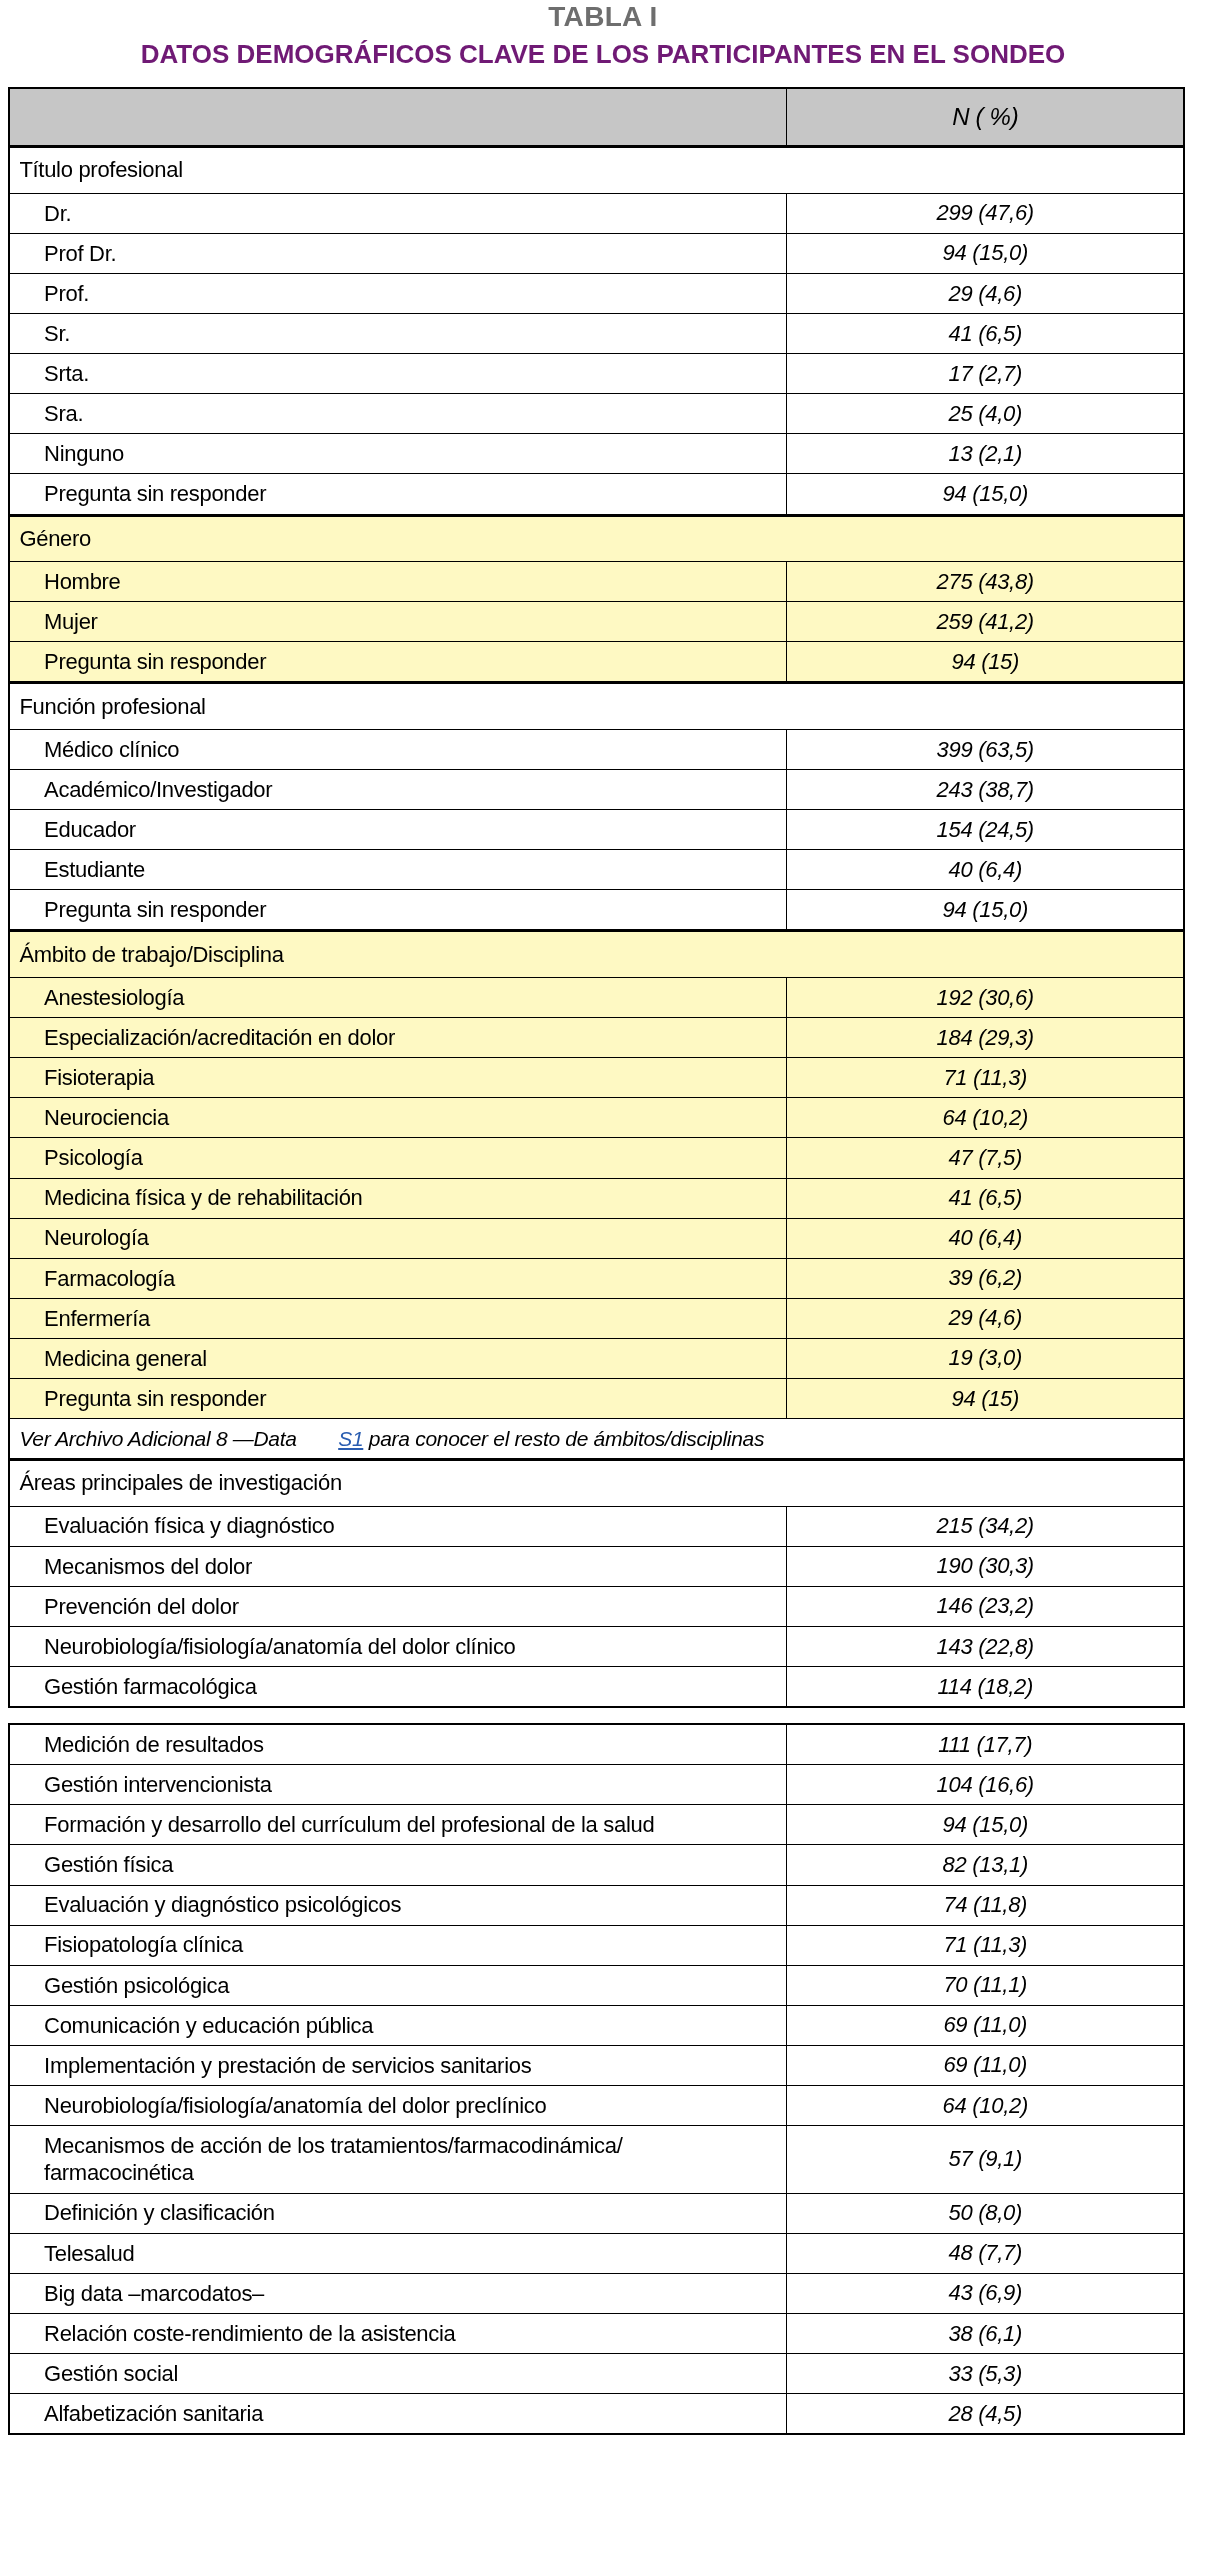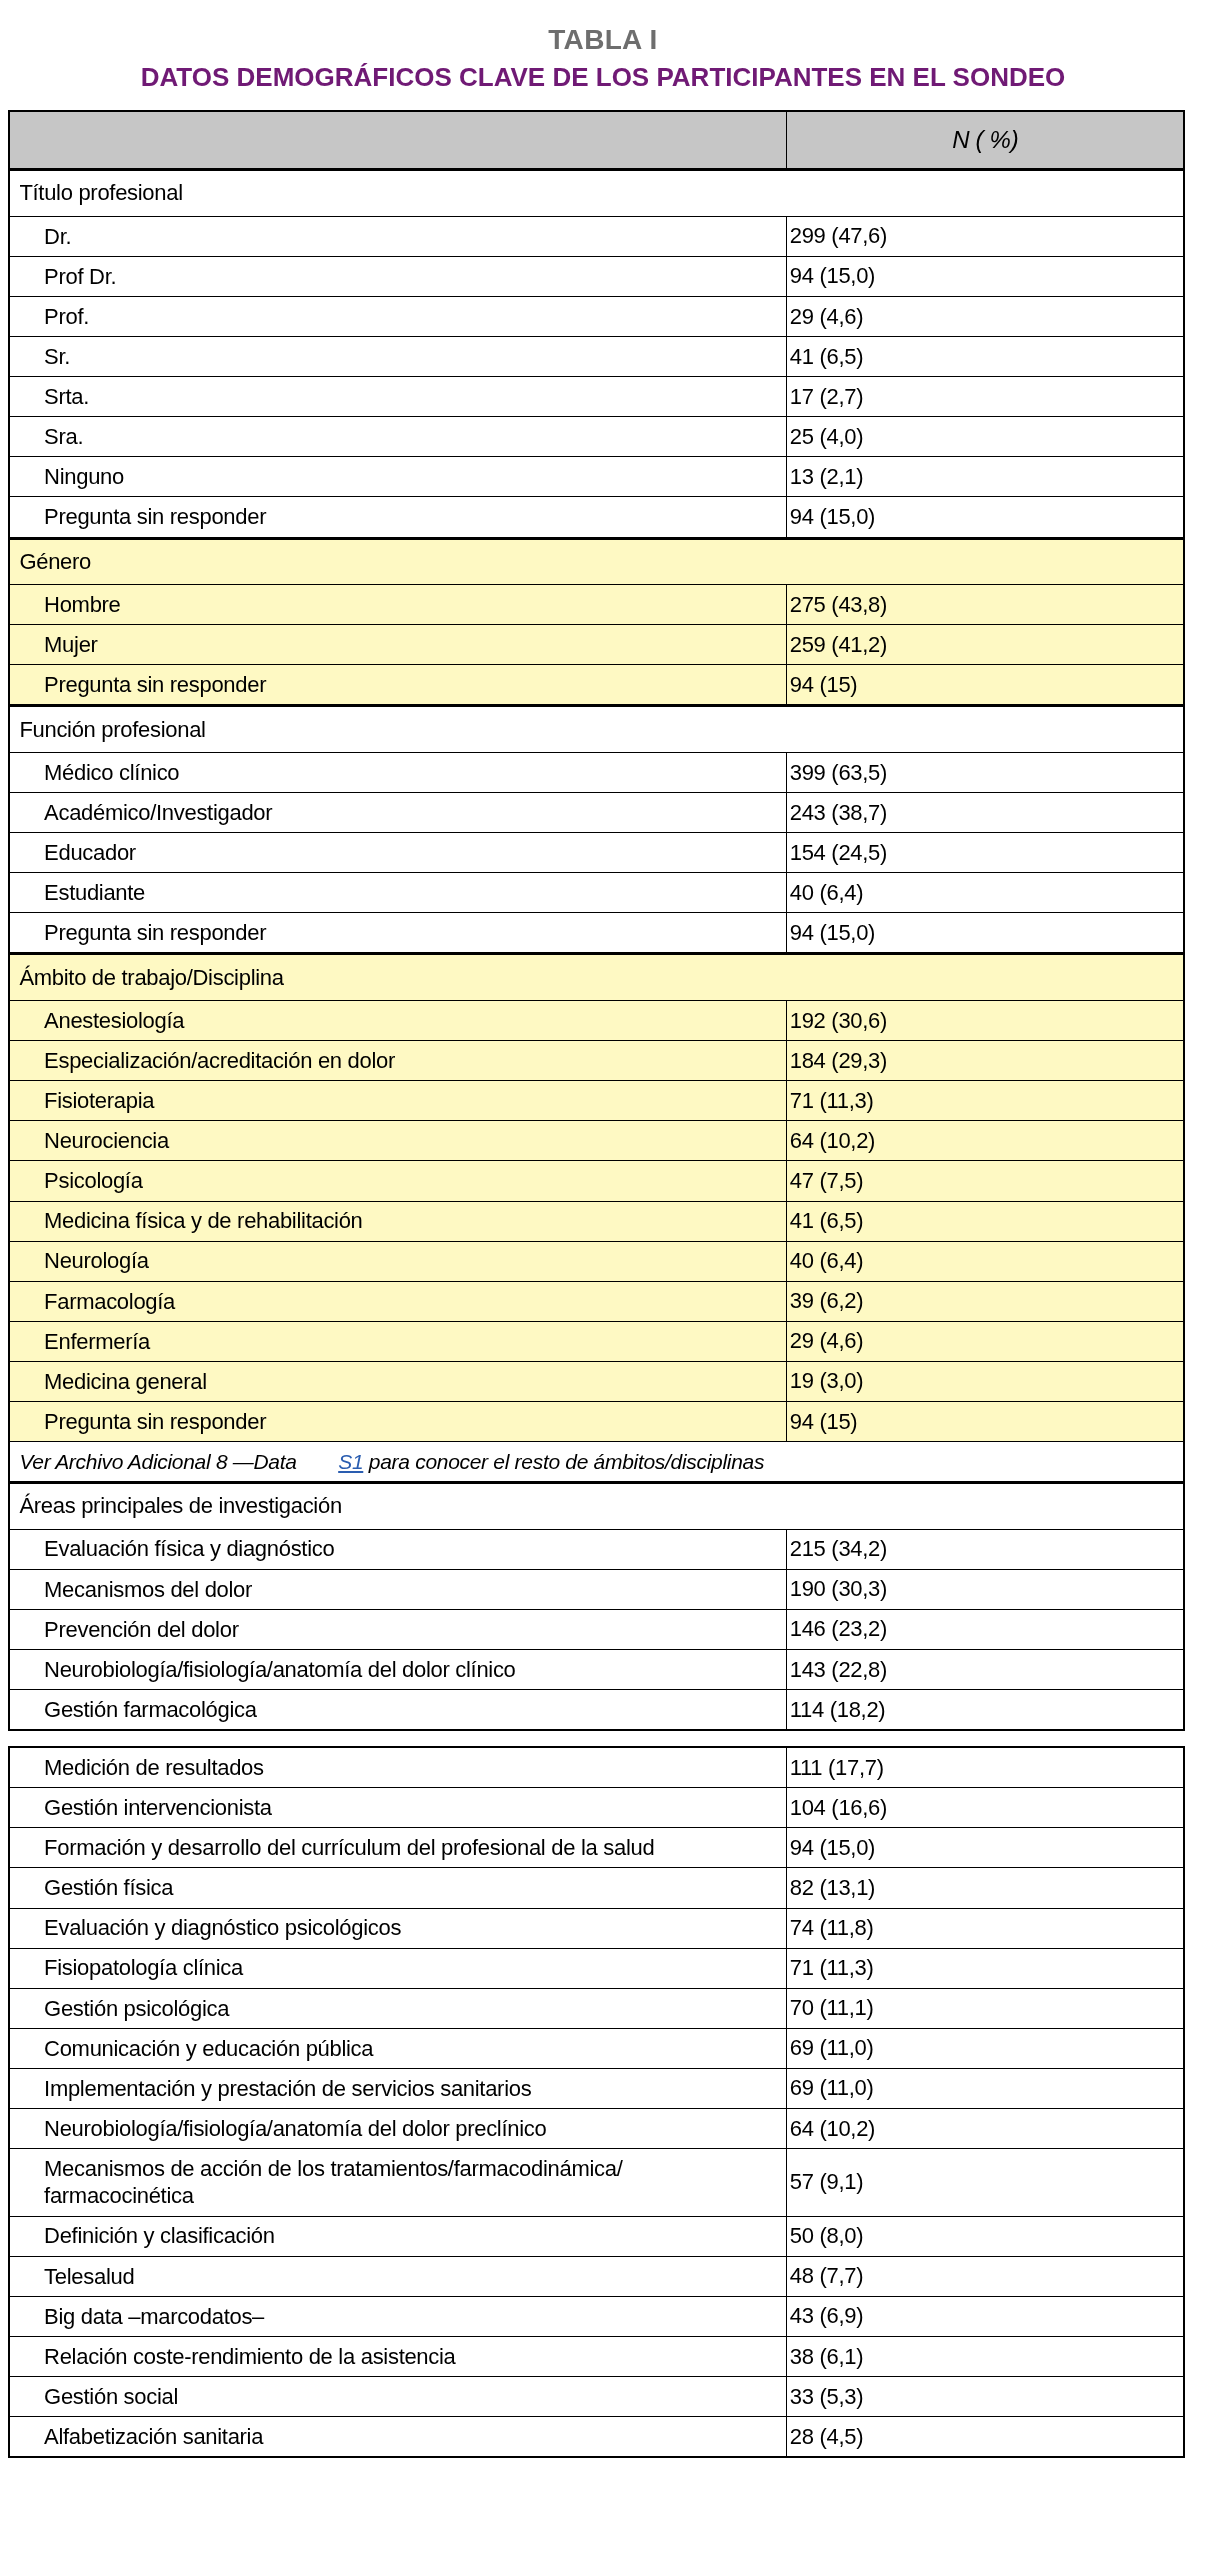--- a/index.html
+++ b/index.html
@@ -2,21 +2,21 @@
 <html lang="es" style="font-size:9.3px"><head>
 <meta charset="utf-8">
 <style>
   html,body{margin:0;padding:0;background:#ffffff;}
   body{
     width:1206px;
     font-family:"Liberation Sans","DejaVu Sans",sans-serif;
     color:#000;
     letter-spacing:-0.3px;
   }
-  .page{padding-top:24px;}
+  .page{padding-top:1px;}
   .titles{text-align:center;margin:0 23px 17.4px 23px;}
   .t1{font-size:28px;font-weight:bold;color:#6e6e6e;letter-spacing:0.3px;}
   .t2{font-size:26px;font-weight:bold;color:#701a75;margin-top:5.8px;letter-spacing:0;}
   table{
     border-collapse:collapse;
     table-layout:fixed;
     width:1177px;
     margin-left:8.1px;
   }
   col.c-label{width:66.2%;}
@@ -38,22 +38,24 @@
     padding:14px 0;
     border-left:1.7px solid #000;
   }
   td{font-size:22px;vertical-align:middle;}
   td.lbl{
     padding:5.8px 11.6px 5.8px 34px;
     white-space:pre-line;
     line-height:1.25;
   }
   td.val{
+    text-align:center;
     border-left:1.7px solid #000;
     padding:5.8px 2.3px;
+    font-style:italic;
   }
   td.sec{
     padding:9.3px 11.6px 9.3px 9.3px;
   }
   td.note{
     font-style:italic;
     font-size:21px;
     padding:7.5px 11.6px 7.5px 9.3px;
   }
   tr.shaded td{background:#fef9c3;}

